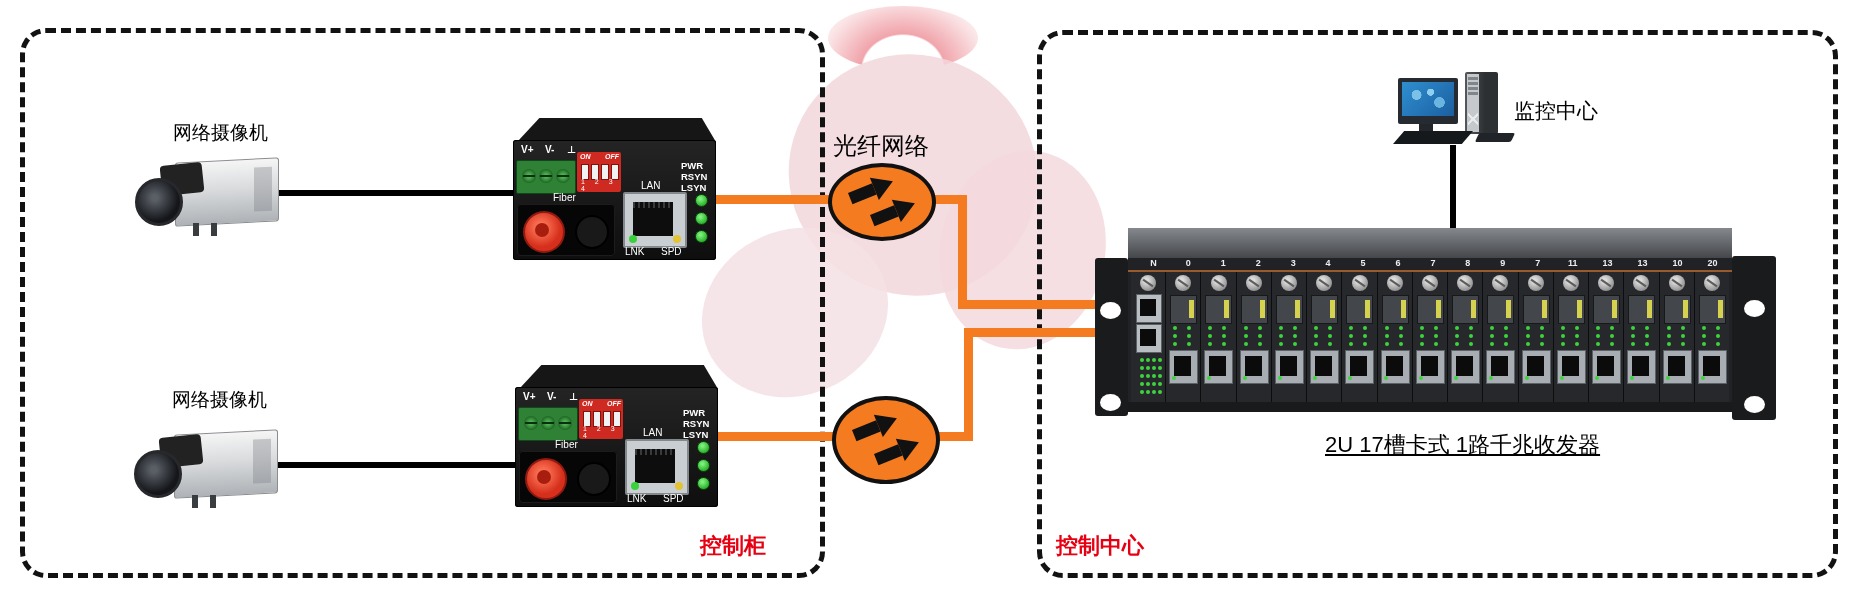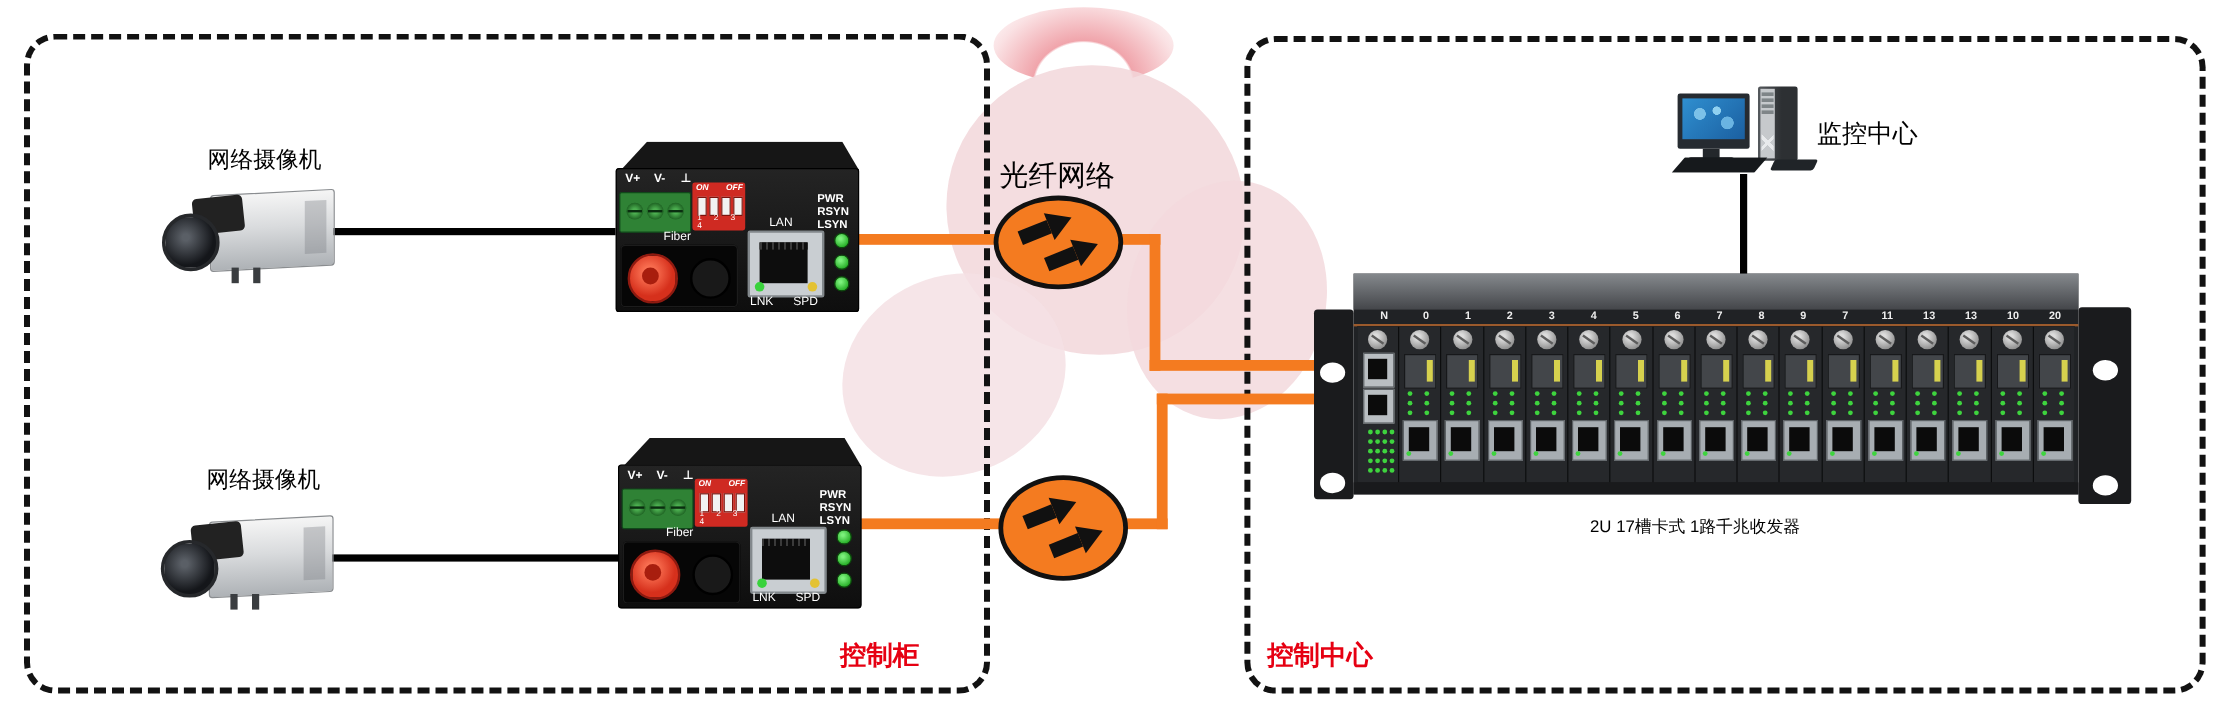--- a/index.html
+++ b/index.html
@@ -152,21 +152,21 @@
 
   <div class="abs cable" style="left:277px;top:190px;width:236px;height:6px;"></div>
   <div class="abs cable" style="left:276px;top:462px;width:239px;height:6px;"></div>
 
   <div class="abs cable" style="left:1450px;top:145px;width:6px;height:86px;"></div>
 
   <div class="abs lbl" style="left:173px;top:120px;font-size:19px;">网络摄像机</div>
   <div class="abs lbl" style="left:172px;top:387px;font-size:19px;">网络摄像机</div>
   <div class="abs lbl" style="left:833px;top:130px;font-size:24px;text-align:center;">光纤网络</div>
   <div class="abs lbl" style="left:1514px;top:97px;font-size:21px;">监控中心</div>
-  <div class="abs lbl" style="left:1325px;top:430px;font-size:14px;">2U 17槽卡式 1路千兆收发器</div>
+  <div class="abs lbl" style="left:1325px;top:430px;font-size:22px;text-decoration:underline;">2U 17槽卡式 1路千兆收发器</div>
   <div class="abs red-lbl" style="left:700px;top:531px;font-size:22px;">控制柜</div>
   <div class="abs red-lbl" style="left:1056px;top:531px;font-size:22px;">控制中心</div>
 
   <div class="abs camera" style="left:135px;top:150px;width:142px;height:88px;">
     <div class="cam-body"></div>
     <div class="cam-mount"></div>
     <div class="cam-lens"></div>
     <div class="cam-leg" style="left:58px;"></div>
     <div class="cam-leg" style="left:76px;"></div>
   </div>

